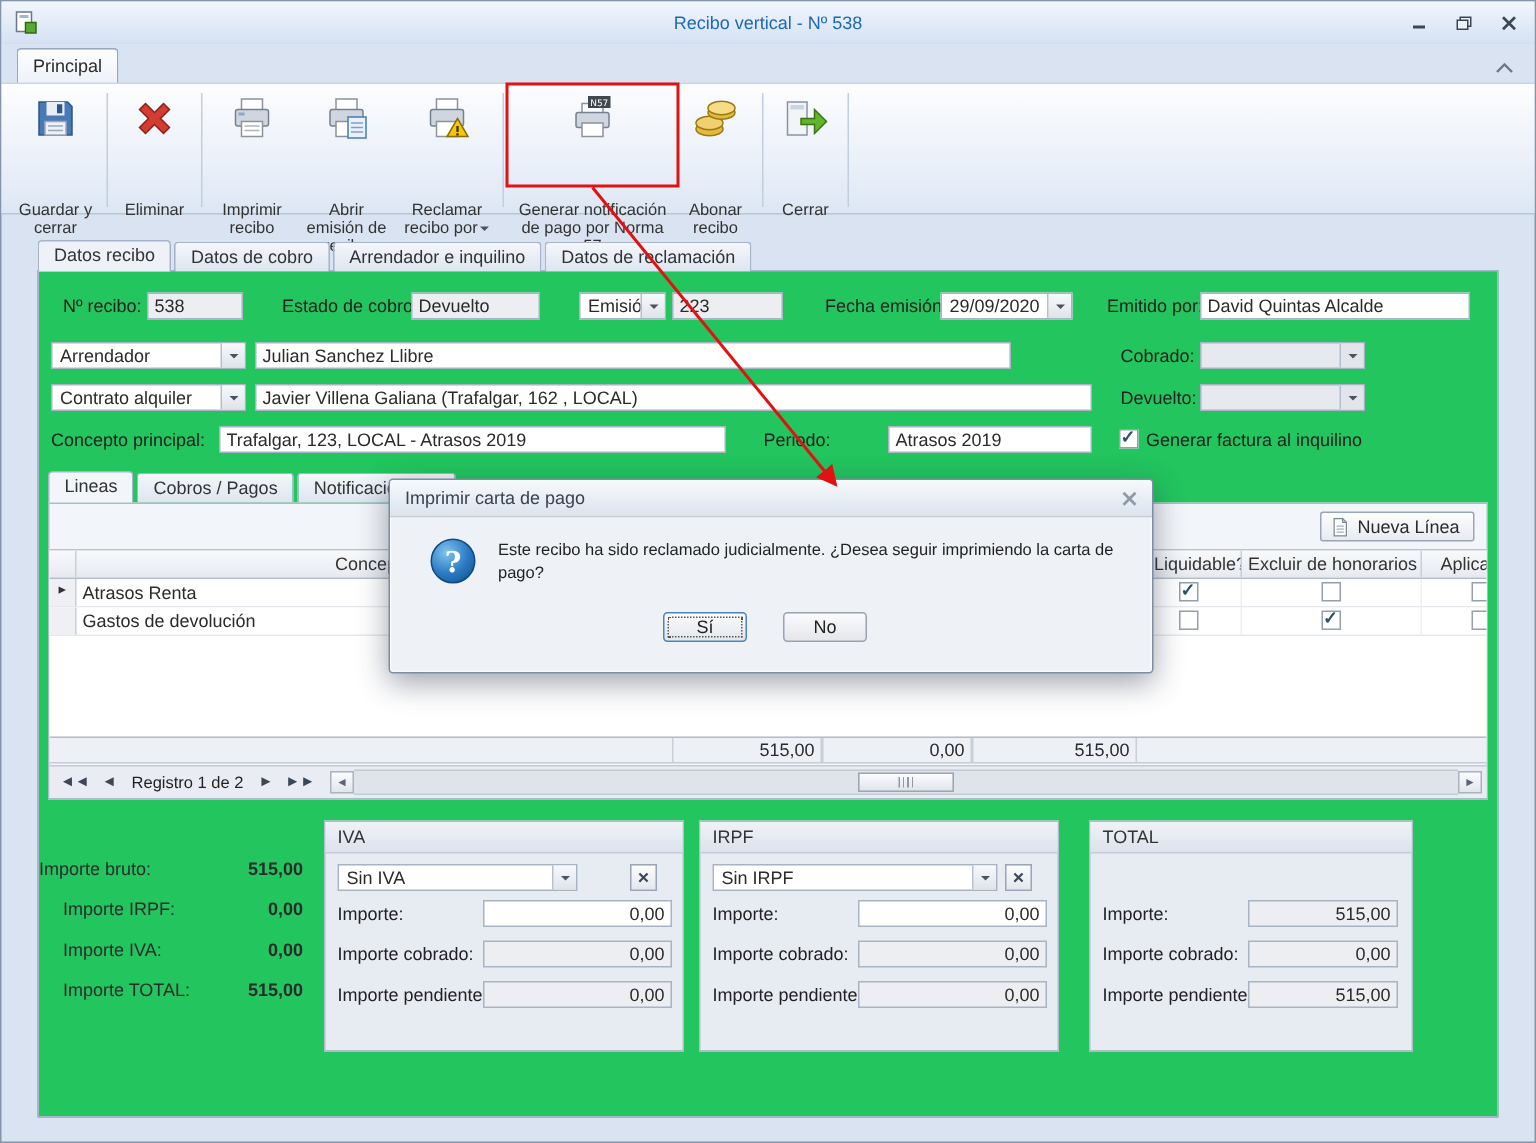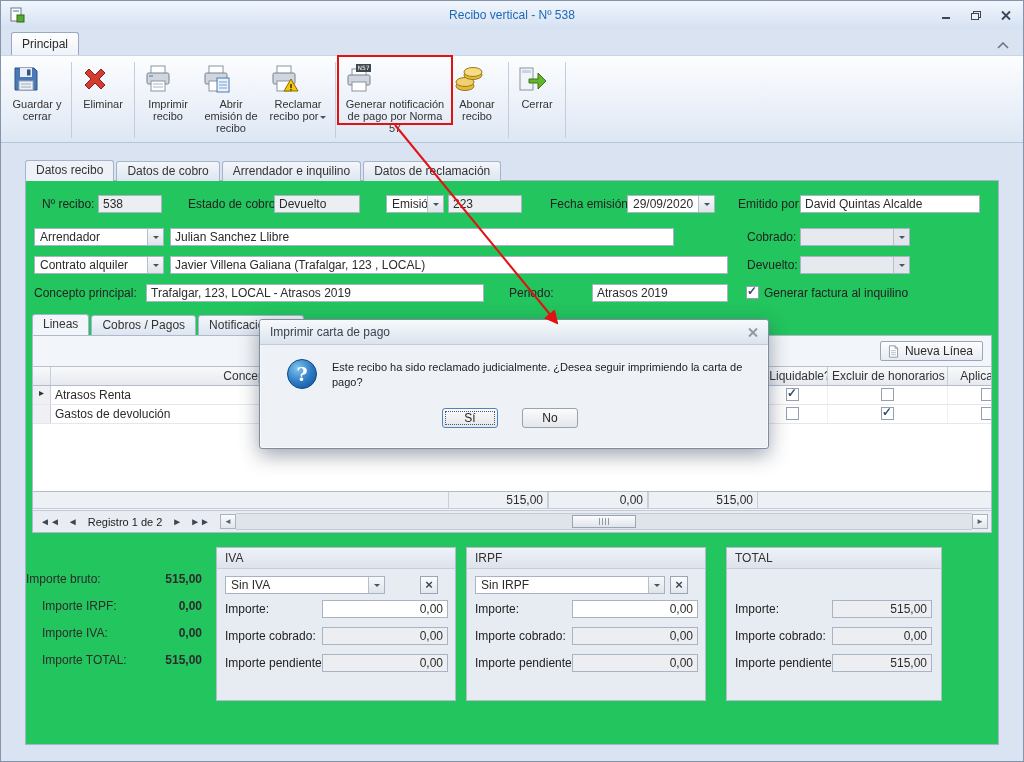--- a/index.html
+++ b/index.html
@@ -20,22 +20,22 @@
   .rtab{position:absolute;left:10px;top:3px;width:66px;height:23px;line-height:22px;text-align:center;
         background:linear-gradient(#fefefe,#edf2f9);border:1px solid #98a8c2;border-bottom:none;
         border-radius:3px 3px 0 0;}
   .ribbonChevron{position:absolute;right:12px;top:9px;width:14px;height:9px;}
 
   
   .ribbon{position:absolute;top:54px;left:0;right:0;height:88px;box-sizing:border-box;
           background:linear-gradient(#fcfdfe,#e8eef8 70%,#dce7f4);
           border-top:1px solid #cad6e7;border-bottom:1px solid #b7c5d9;
           display:flex;align-items:flex-start;padding:3px 4px 2px 6px;}
-  .rbtn{display:flex;flex-direction:column;padding:4px 2px 2px;margin:0 1px;
-        border-radius:3px;text-align:center;font-size:11px;line-height:12px;color:#333;height:74px;box-sizing:border-box;}
+  .rbtn{display:flex;flex-direction:column;align-items:center;padding:4px 2px 2px;margin:0 1px;
+        border-radius:3px;text-align:center;font-size:11px;line-height:12px;color:#333;height:74px;box-sizing:border-box;gap:36px;}
   .rbtn svg{width:32px;height:32px;flex:none;margin-bottom:3px;}
   .rsep{width:1px;background:#c2cede;margin:3px 4px;height:76px;}
   .darr{display:inline-block;width:0;height:0;border:3px solid transparent;border-top-color:#4a5564;
         vertical-align:middle;margin-left:2px;position:relative;top:2px;}
 
   
   .tabs{position:absolute;left:24px;top:160px;height:20px;display:flex;align-items:flex-end;z-index:2;}
   .tab{height:19px;line-height:18px;padding:0 10px;background:linear-gradient(#f4f7fb,#dde5f0);
        border:1px solid #a6b4c9;border-bottom:none;border-radius:3px 3px 0 0;margin-right:2px;color:#333;white-space:nowrap;}
   .tab.active{background:#eef2f8;height:20px;position:relative;z-index:3;}
@@ -290,21 +290,21 @@
           <span class="arr"></span>
         </span>
     </div>
 
     <div class="combo" style="left:8px;top:75px;width:130px">
       <span class="ctext">Contrato alquiler</span>
       <span class="cararea">
           <span class="arr"></span>
         </span>
     </div>
-    <div class="inp" style="left:144px;top:75px;width:558px">Javier Villena Galiana (Trafalgar, 123 , LOCAL)</div>
+    <div class="inp" style="left:144px;top:75px;width:558px">Javier Villena Galiana (Trafalgar, 162 , LOCAL)</div>
     <div class="lbl" style="left:721px;top:75px">Devuelto:</div>
     <div class="combo dis" style="left:774px;top:75px;width:110px">
       <span class="ctext"></span>
       <span class="cararea">
           <span class="arr"></span>
         </span>
     </div>
 
     <div class="lbl" style="left:8px;top:103px">Concepto principal:</div>
     <div class="inp" style="left:120px;top:103px;width:338px">Trafalgar, 123, LOCAL - Atrasos 2019</div>

